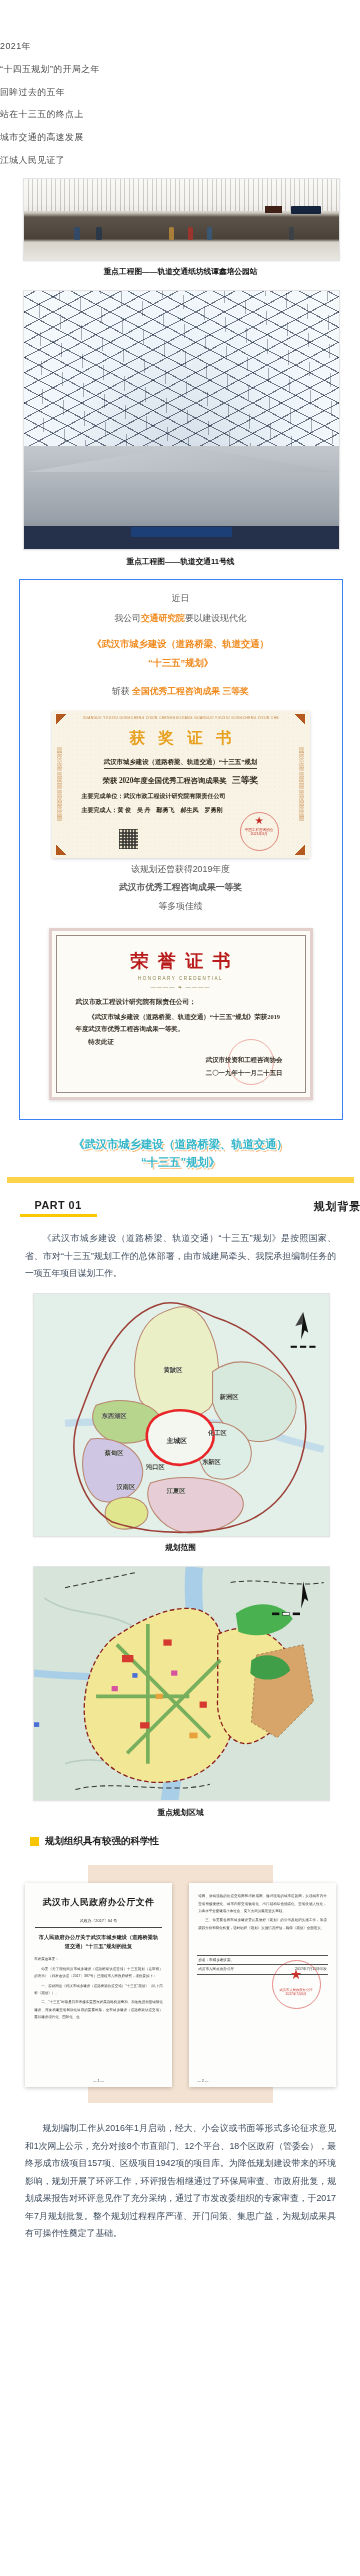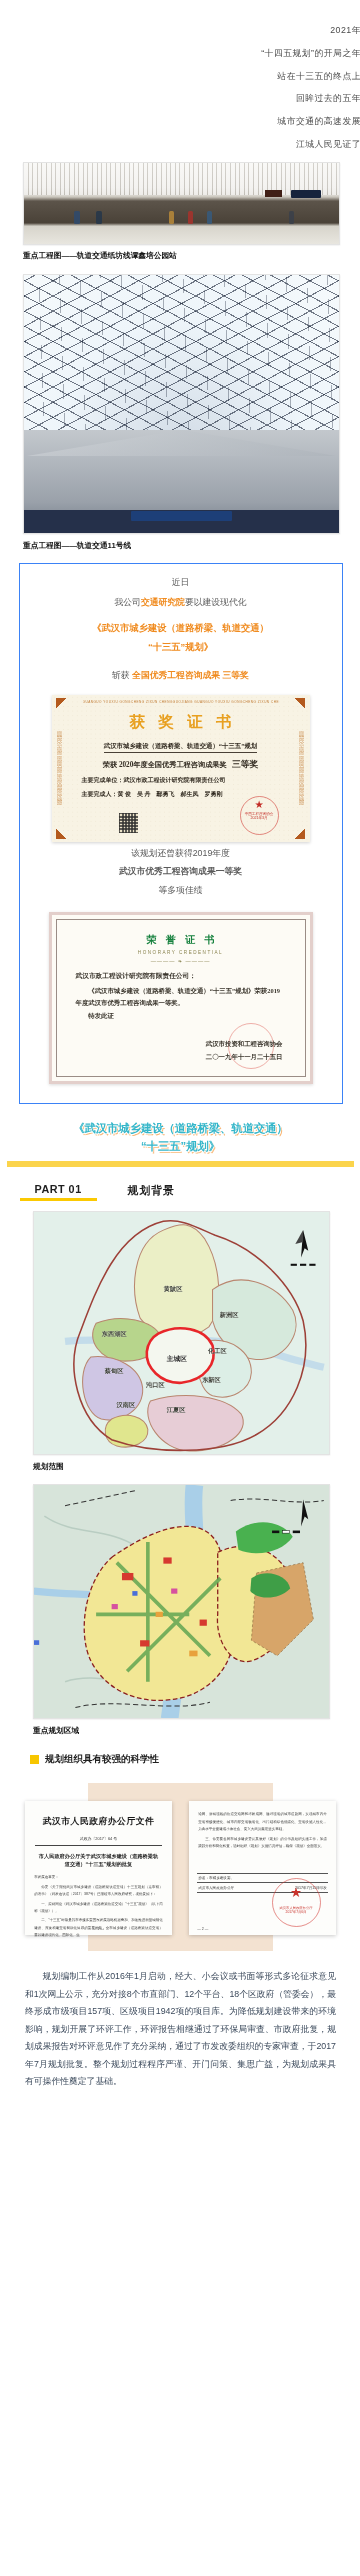--- a/index.html
+++ b/index.html
@@ -1,28 +1,28 @@
 <!DOCTYPE html>
 <html style="font-size:8.2px"><head>
 <meta charset="utf-8">
 <style>
   html,body{margin:0;padding:0;}
   body{width:361px;height:3777px;overflow:hidden;background:#ffffff;
        font-family:"Liberation Sans","DejaVu Sans",sans-serif;color:#3c4a5c;}
   .page{position:relative;width:361px;height:3777px;overflow:hidden;background:#fff;}
 
   
-  .intro{padding-top:25px;text-align:right;}
+  .intro{padding-top:41px;text-align:left;}
   .intro p{margin:0 0 10.8px;font-size:8.8px;color:#4b4b4b;letter-spacing:0.5px;}
 
   
   .fig{margin:9.3px 23px 0;}
   .fig.map{margin:10.3px 33px 0;}
   .ph{position:relative;width:100%;overflow:hidden;border:0.5px solid #e3e3e3;box-shadow:0 0.5px 1.5px rgba(0,0,0,.12);}
-  .cap{margin:6.7px 0 12.4px;text-align:left;font-size:7.7px;font-weight:bold;color:#151515;}
+  .cap{margin:6.7px 0 12.4px;text-align:center;font-size:7.7px;font-weight:bold;color:#151515;}
 
   
   .phA{height:81px;background:linear-gradient(#f2f1ed 0%,#e6e4df 30%,#d8d5ce 40%,#c9c5bc 42%,#5c544a 47%,#4a4238 74%,#d7d4cb 78%,#e8e6df 100%);}
   .phA .slats{position:absolute;top:0;left:0;right:0;height:40%;background:repeating-linear-gradient(90deg,rgba(255,255,255,.55) 0 3.6px,rgba(120,115,105,.25) 3.6px 4.6px);}
   .phA .figr{position:absolute;bottom:19.6px;width:5.2px;height:13.4px;border-radius:1.5px;opacity:.85;}
   .phA .sign{position:absolute;top:27px;right:18.5px;width:30px;height:8.2px;background:#16233c;border-radius:1px;}
   .phA .sign2{position:absolute;top:27px;right:57px;width:17.5px;height:7.2px;background:#401f16;}
   
   .phB{height:258px;background:#eef3f7;}
   .phB .lattice{position:absolute;top:0;left:0;right:0;height:67%;
@@ -78,55 +78,55 @@
   .cert1 .qr{position:absolute;left:67px;bottom:9.3px;width:19.6px;height:19.6px;background:
       repeating-linear-gradient(90deg,#3a3a3a 0 1.5px,#f3eedd 1.5px 3.1px),
       repeating-linear-gradient(#3a3a3a 0 1.5px,#f3eedd 1.5px 3.1px);background-blend-mode:multiply;opacity:.8;}
   .cert1 .stamp{position:absolute;right:31px;bottom:7.2px;width:37px;height:37px;border:1px solid rgba(205,45,40,.55);border-radius:50%;color:#c22a24;}
   .cert1 .stamp .star{font-size:10.3px;line-height:15.5px;}
   .cert1 .stamp .so{font-size:3.6px;line-height:4.1px;}
   
   .cert2{position:relative;width:258px;height:166px;margin:15.5px auto 0;background:#fdfbf5;
          border:3.6px solid #e3cfcb;outline:1px solid #9a8c85;outline-offset:-8.2px;
          box-shadow:0 1px 3.1px rgba(0,0,0,.15);text-align:center;overflow:hidden;}
-  .cert2 h2{margin:17.5px 0 3.1px;font-size:10px;color:#15803d;letter-spacing:9.3px;text-indent:9.3px;font-family:"Liberation Serif","DejaVu Serif",serif;}
+  .cert2 h2{margin:17.5px 0 3.1px;font-size:18px;color:#b91c1c;letter-spacing:9.3px;text-indent:9.3px;font-family:"Liberation Serif","DejaVu Serif",serif;}
   .cert2 .sub{font-size:4.6px;color:#8a8450;letter-spacing:1.5px;margin:0 0 3.1px;}
   .cert2 .orn{color:#8a8450;font-size:5.2px;letter-spacing:1px;margin:0 0 8.2px;}
   .cert2 .to{font-size:6.7px;font-weight:bold;color:#3a352c;text-align:left;margin:0 24px 4.1px;font-family:"Liberation Serif","DejaVu Serif",serif;}
   .cert2 .bd{font-size:6.4px;font-weight:bold;color:#3a352c;text-align:left;margin:0 24px 4.1px;text-indent:2em;line-height:1.8;font-family:"Liberation Serif","DejaVu Serif",serif;}
   .cert2 .gr{font-size:6.4px;font-weight:bold;color:#3a352c;text-align:left;margin:0 24px;text-indent:2em;font-family:"Liberation Serif","DejaVu Serif",serif;}
   .cert2 .sig{position:absolute;right:27px;bottom:17.5px;text-align:center;font-size:6.4px;font-weight:bold;color:#3a352c;line-height:2;font-family:"Liberation Serif","DejaVu Serif",serif;}
   .cert2 .stamp2{position:absolute;right:36px;bottom:12.4px;width:44px;height:44px;border:1px solid rgba(214,60,52,.4);border-radius:50%;}
 
   
   .bigtitle{margin-top:15.5px;text-align:center;font-size:11.3px;font-weight:bold;line-height:18px;color:#35b6c9;
     text-shadow:0.5px 0.5px 0 #fff,-0.5px -0.5px 0 #fff,0.5px -0.5px 0 #fff,-0.5px 0.5px 0 #fff,1.5px 1.5px 0 rgba(246,166,86,.8);}
   .ybar{margin:6.2px 6.7px 0;height:5.7px;background:#fbd44c;}
 
   
-  .part{display:flex;align-items:flex-end;margin:16.5px 0 0 19.6px;}
+  .part{display:flex;align-items:flex-end;margin:16.5px 0 0 19.6px;justify-content:space-between;}
   .part-left{position:relative;width:77px;text-align:center;padding-bottom:5.2px;}
   .part-label{font-size:10.8px;font-weight:800;color:#1f1f1f;letter-spacing:0.5px;}
   .part-underline{position:absolute;left:0;bottom:0;width:77px;height:2.6px;background:#fbc902;}
   .part-title{margin:0 0 3.1px 31px;font-size:10.8px;font-weight:800;color:#1f1f1f;letter-spacing:1px;}
 
   
   .subsec{display:flex;align-items:center;gap:6.2px;margin:17.5px 0 0 30px;}
   .subsq{width:8.8px;height:8.8px;background:#f7c600;flex:none;}
   .subsec h3{margin:0;font-size:9.5px;font-weight:800;color:#1f1f1f;}
 
   
   .para{margin:13.4px 25px 0;font-size:8.8px;line-height:17.5px;text-align:justify;text-indent:2em;color:#3c4a5c;}
 
   
   .maplabel{position:absolute;font-size:6.2px;color:#3d4038;font-weight:bold;text-shadow:0 0 1px rgba(255,255,255,.8);}
   .maplabel.main{color:#2c2c2c;font-size:6.7px;}
 
   
-  .docs{position:relative;height:168px;margin:16.5px 0 0;}
+  .docs{position:relative;height:238px;margin:16.5px 0 0;}
   .docs .felt{position:absolute;left:88px;right:88px;top:0;bottom:0;background:#f3e2d1;}
   .docpage{position:absolute;top:18.5px;bottom:15.5px;width:147px;background:#fdfdfb;box-shadow:0 1px 4.1px rgba(0,0,0,.22);padding:7.2px 7.2px 4.1px;box-sizing:border-box;}
   .docpage.left{left:25px;}
   .docpage.right{right:25px;}
   .doc-h{font-size:8.8px;font-weight:bold;text-align:center;color:#181818;letter-spacing:0.5px;margin:7.2px 0 8.2px;}
   .doc-no{font-size:3.9px;text-align:center;color:#333;margin-bottom:4.1px;}
   .doc-hr{height:0.5px;background:#444;margin:0 3.1px 6.2px;}
   .doc-t{font-size:5.2px;font-weight:bold;text-align:center;color:#222;line-height:1.7;margin:0 5.2px 5.2px;}
   .doc-b{font-size:3.5px;color:#3a3a3a;line-height:2.1;text-align:justify;margin:0 2.1px 2.1px;}
   .doc-b.ind{text-indent:2em;}
@@ -139,22 +139,22 @@
   .doc-ft{display:flex;justify-content:space-between;font-size:3.6px;color:#333;border-bottom:0.5px solid #555;padding:2.1px 1px;margin:0 1px;}
 </style>
 </head>
 <body>
 
 <div class="page">
 
   <div class="intro">
     <p>2021年</p>
     <p>“十四五规划”的开局之年</p>
+    <p>回眸过去的五年</p>
     <p>站在十三五的终点上</p>
-    <p>回眸过去的五年</p>
     <p>城市交通的高速发展</p>
     <p>江城人民见证了</p>
   </div>
 
   <div class="fig">
     <div class="ph phA">
       <div class="slats"></div>
       <div class="figr" style="left:16%;background:#2e4a6e;"></div>
       <div class="figr" style="left:23%;background:#24364a;"></div>
       <div class="figr" style="left:46%;background:#b8893a;"></div>
@@ -233,20 +233,21 @@
   <div class="ybar"></div>
 
   <div class="part">
     <div class="part-left">
       <span class="part-label">PART 01</span>
       <div class="part-underline"></div>
     </div>
     <h2 class="part-title">规划背景</h2>
   </div>
 
+  <p class="para">《武汉市城乡建设（道路桥梁、轨道交通）“十三五”规划》是按照国家、省、市对“十三五”规划工作的总体部署，由市城建局牵头、我院承担编制任务的一项五年项目谋划工作。</p>
 
   <div class="fig map">
     <div class="ph" style="height:242px;background:#e2efe9;">
       <svg viewBox="0 0 570 470" preserveAspectRatio="none">
         <rect width="570" height="470" fill="#e3f0ea"></rect>
         <path d="M60,250 C150,240 220,260 300,250 C380,240 470,280 560,300" stroke="#c3dcea" stroke-width="14" fill="none"></path>
         <path d="M250,35 C190,60 185,150 205,205 C235,245 300,252 338,222 C368,182 360,100 330,52 C305,18 285,20 250,35 Z" fill="#ebefc6" stroke="#b9866f" stroke-width="2"></path>
         <path d="M345,150 C400,110 470,140 500,190 C520,230 490,280 440,285 C395,288 355,250 345,210 Z" fill="#d6e9dc" stroke="#b9866f" stroke-width="2"></path>
         <path d="M120,215 C170,195 230,210 245,240 C250,268 215,290 170,288 C130,286 100,250 120,215 Z" fill="#b7d58c" stroke="#b9866f" stroke-width="2"></path>
         <path d="M110,280 C160,275 205,300 210,340 C212,380 170,410 130,400 C95,390 80,310 110,280 Z" fill="#cfc6e4" stroke="#b9866f" stroke-width="2"></path>

